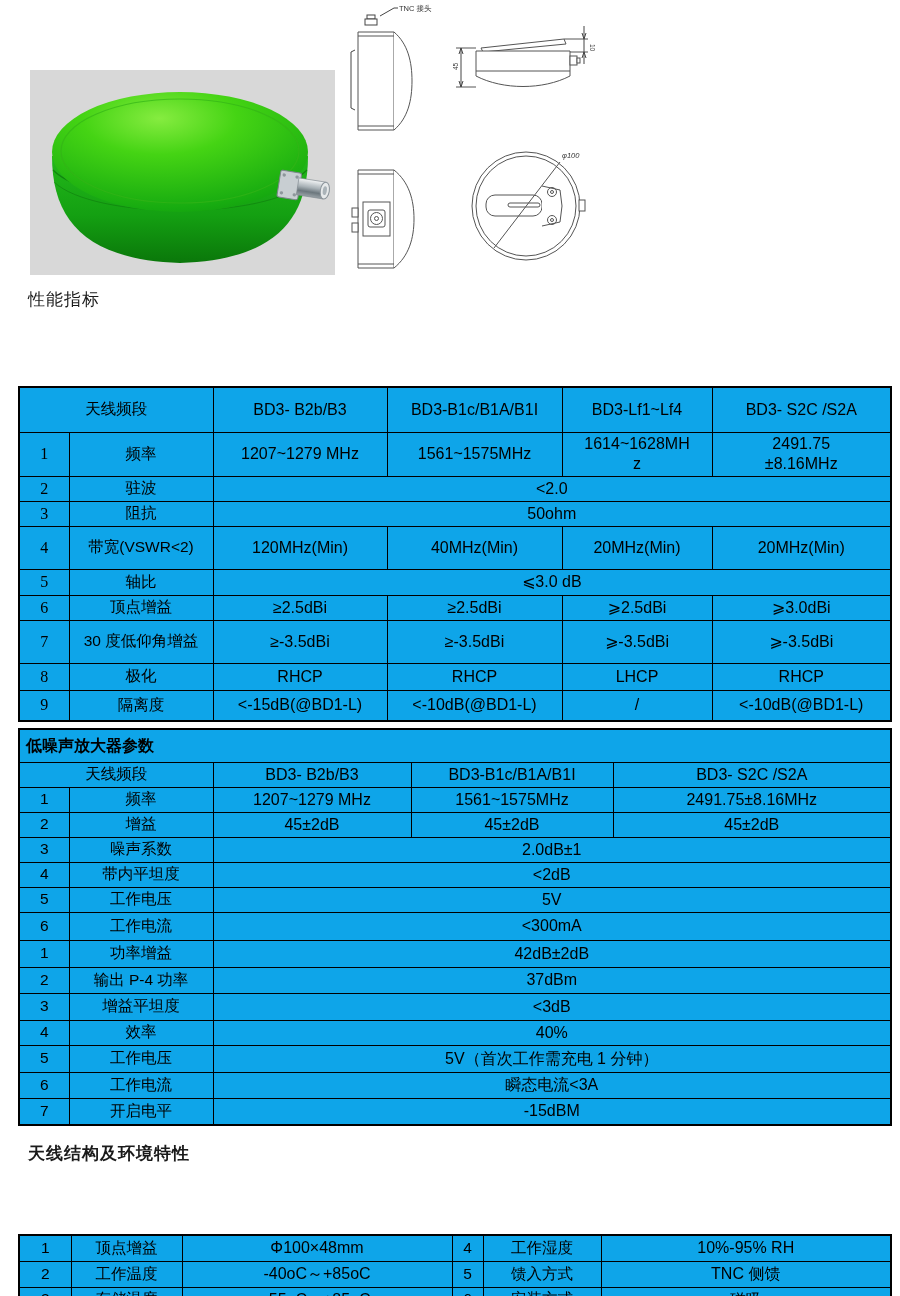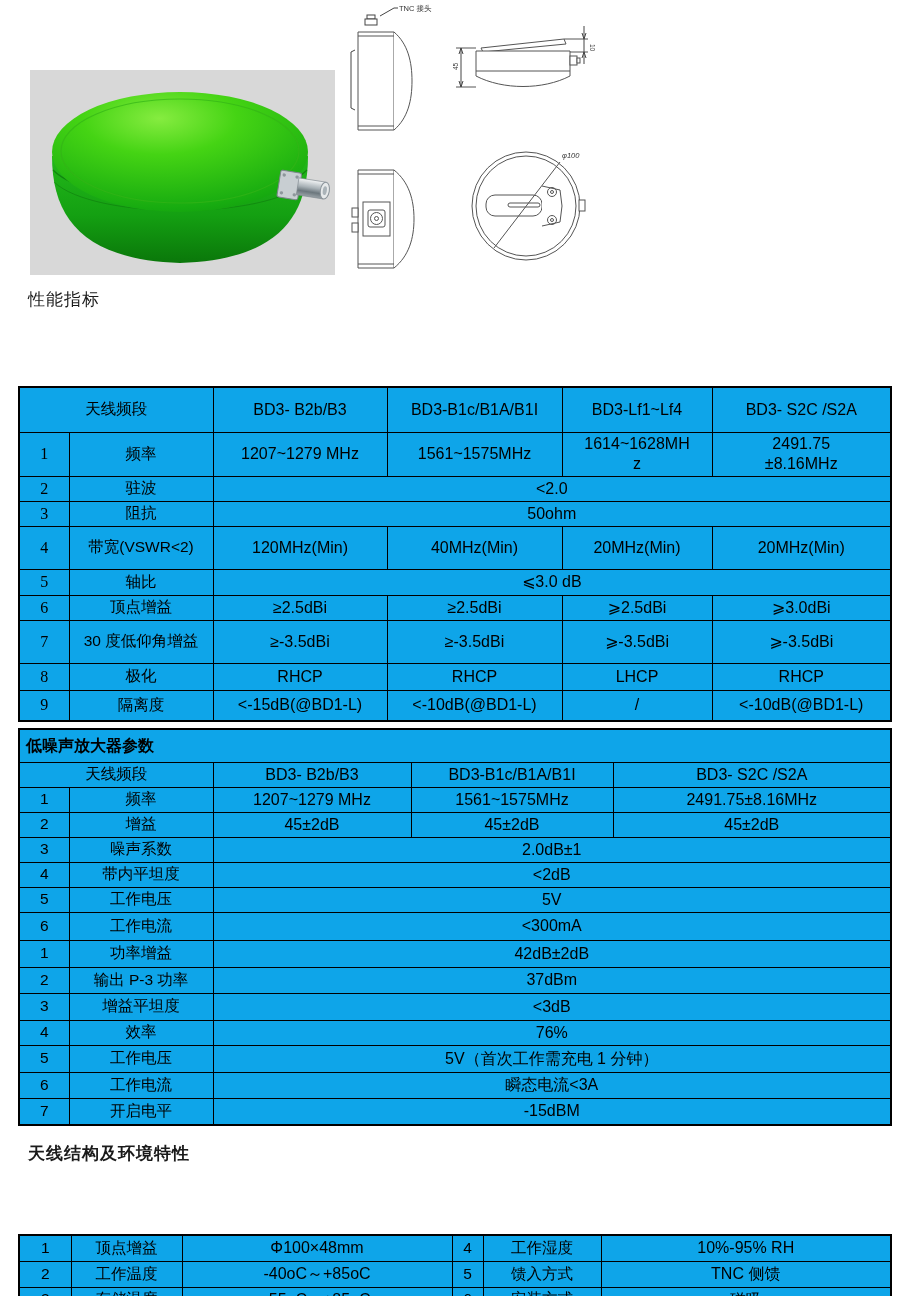--- a/index.html
+++ b/index.html
@@ -270,32 +270,32 @@
     <td class="lbl">工作电流</td>
     <td colspan="3">&lt;300mA</td>
   </tr>
   <tr style="height:27px">
     <td class="num">1</td>
     <td class="lbl">功率增益</td>
     <td colspan="3">42dB±2dB</td>
   </tr>
   <tr style="height:26px">
     <td class="num">2</td>
-    <td class="lbl">输出 P-3 功率</td>
+    <td class="lbl">输出 P-4 功率</td>
     <td colspan="3">37dBm</td>
   </tr>
   <tr style="height:27px">
     <td class="num">3</td>
     <td class="lbl">增益平坦度</td>
     <td colspan="3">&lt;3dB</td>
   </tr>
   <tr style="height:25px">
     <td class="num">4</td>
     <td class="lbl">效率</td>
-    <td colspan="3">76%</td>
+    <td colspan="3">40%</td>
   </tr>
   <tr style="height:27px">
     <td class="num">5</td>
     <td class="lbl">工作电压</td>
     <td colspan="3">5V（首次工作需充电 1 分钟）</td>
   </tr>
   <tr style="height:26px">
     <td class="num">6</td>
     <td class="lbl">工作电流</td>
     <td colspan="3">瞬态电流&lt;3A</td>

